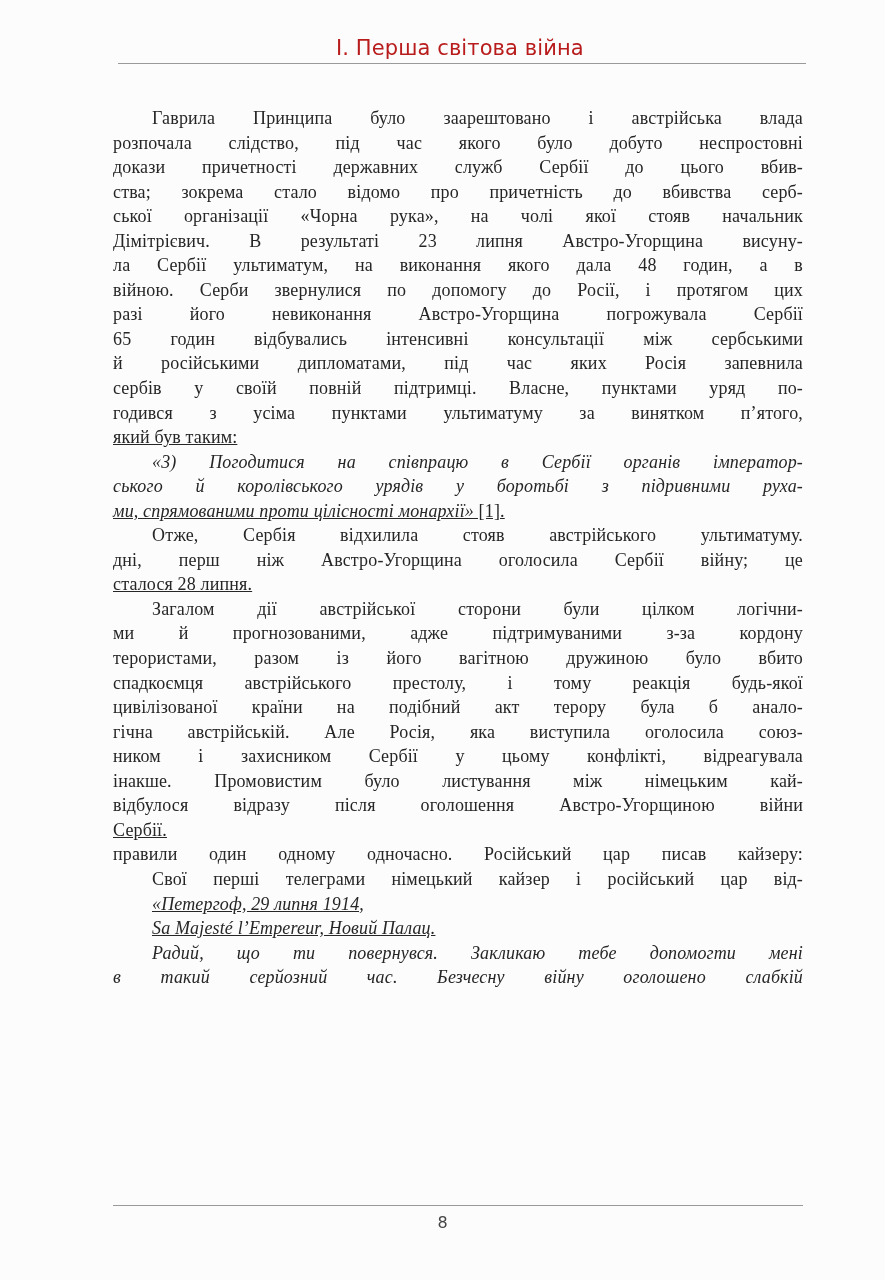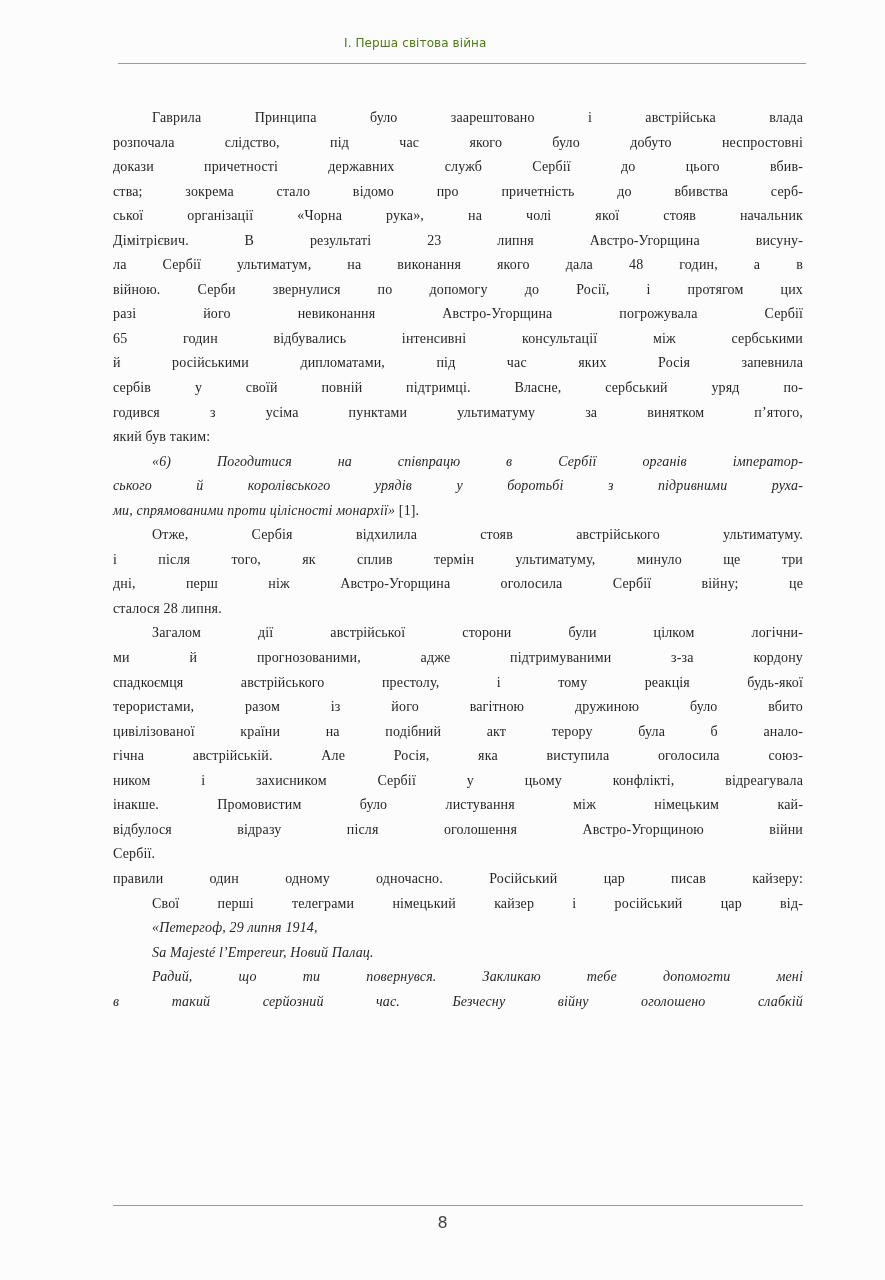--- a/index.html
+++ b/index.html
@@ -1,37 +1,37 @@
 <!DOCTYPE html>
 <html><head>
 <meta charset="utf-8">
 <style>
   html, body { margin: 0; padding: 0; }
   body {
     width: 885px; height: 1280px; background: #fcfcfc; position: relative; overflow: hidden;
     font-family: "DejaVu Serif", "Liberation Serif", serif; color: #262626;
   }
   .running-head {
-    position: absolute; left: 344px; top: 36px;
-    font-family: "DejaVu Sans", "Liberation Sans", sans-serif; font-size: 12px; color: #4d7c0f;
+    position: absolute; left: 336px; top: 36px;
+    font-family: "DejaVu Sans", "Liberation Sans", sans-serif; font-size: 21px; color: #b91c1c;
     letter-spacing: 0.1px;
   }
   .head-rule { position: absolute; left: 118px; width: 688px; top: 63px; height: 1px; background: #9a9a9a; }
   .foot-rule { position: absolute; left: 113px; width: 690px; top: 1205px; height: 1px; background: #9a9a9a; }
   .page-number {
     position: absolute; left: 0; width: 885px; text-align: center; top: 1213px;
     font-family: "DejaVu Sans", "Liberation Sans", sans-serif; font-size: 16px; color: #444;
   }
   .text-block { position: absolute; left: 113px; top: 106px; width: 690px; }
   .line {
-    height: 24.55px; line-height: 24.55px; font-size: 14px; white-space: nowrap;
+    height: 24.55px; line-height: 24.55px; font-size: 18px; white-space: nowrap;
     text-align: justify; text-align-last: justify; overflow: visible;
     font-family: "Liberation Serif", "DejaVu Serif", serif; letter-spacing: 0.15px;
   }
-  .line.last { text-align-last: left; }
+  .line.last { text-align-last: left; text-decoration: underline; }
   .line.indent { padding-left: 39px; }
   .line.italic { font-style: italic; }
   .ref { font-style: normal; }
 </style>
 </head>
 <body>
 
 <div class="running-head">I. Перша світова війна</div>
 <div class="head-rule"></div>
 
@@ -40,34 +40,33 @@
     <div class="line"><span>розпочала слідство, під час якого було добуто неспростовні</span></div>
     <div class="line"><span>докази причетності державних служб Сербії до цього вбив-</span></div>
     <div class="line"><span>ства; зокрема стало відомо про причетність до вбивства серб-</span></div>
     <div class="line"><span>ської організації «Чорна рука», на чолі якої стояв начальник</span></div>
     <div class="line"><span>Дімітрієвич. В результаті 23 липня Австро-Угорщина висуну-</span></div>
     <div class="line"><span>ла Сербії ультиматум, на виконання якого дала 48 годин, а в</span></div>
     <div class="line"><span>війною. Серби звернулися по допомогу до Росії, і протягом цих</span></div>
     <div class="line"><span>разі його невиконання Австро-Угорщина погрожувала Сербії</span></div>
     <div class="line"><span>65 годин відбувались інтенсивні консультації між сербськими</span></div>
     <div class="line"><span>й російськими дипломатами, під час яких Росія запевнила</span></div>
-    <div class="line"><span>сербів у своїй повній підтримці. Власне, сербський уряд по-</span></div>
+    <div class="line"><span>сербів у своїй повній підтримці. Власне, пунктами уряд по-</span></div>
     <div class="line"><span>годився з усіма пунктами ультиматуму за винятком п’ятого,</span></div>
     <div class="line last"><span>який був таким:</span></div>
-    <div class="line indent italic"><span>«6) Погодитися на співпрацю в Сербії органів імператор-</span></div>
+    <div class="line indent italic"><span>«3) Погодитися на співпрацю в Сербії органів імператор-</span></div>
     <div class="line italic"><span>ського й королівського урядів у боротьбі з підривними руха-</span></div>
     <div class="line italic last"><span>ми, спрямованими проти цілісності монархії»</span><span class="ref"> [1].</span></div>
     <div class="line indent"><span>Отже, Сербія відхилила стояв австрійського ультиматуму.</span></div>
-    <div class="line"><span>і після того, як сплив термін ультиматуму, минуло ще  три</span></div>
     <div class="line"><span>дні, перш ніж Австро-Угорщина оголосила Сербії війну; це</span></div>
     <div class="line last"><span>сталося 28 липня.</span></div>
     <div class="line indent"><span>Загалом дії австрійської сторони були цілком логічни-</span></div>
     <div class="line"><span>ми й прогнозованими, адже підтримуваними з-за кордону</span></div>
+    <div class="line"><span>терористами, разом із його вагітною дружиною було вбито</span></div>
     <div class="line"><span>спадкоємця австрійського престолу, і тому реакція будь-якої</span></div>
-    <div class="line"><span>терористами, разом із його вагітною дружиною було вбито</span></div>
     <div class="line"><span>цивілізованої країни на подібний акт терору була б анало-</span></div>
     <div class="line"><span>гічна австрійській. Але Росія, яка виступила оголосила союз-</span></div>
     <div class="line"><span>ником і захисником Сербії у цьому конфлікті, відреагувала</span></div>
     <div class="line"><span>інакше. Промовистим було листування між німецьким кай-</span></div>
     <div class="line"><span>відбулося відразу після оголошення Австро-Угорщиною війни</span></div>
     <div class="line last"><span>Сербії.</span></div>
     <div class="line"><span>правили один одному одночасно. Російський цар писав кайзеру:</span></div>
     <div class="line indent"><span>Свої перші телеграми німецький кайзер і російський цар від-</span></div>
     <div class="line indent italic last"><span>«Петергоф, 29 липня 1914,</span></div>
     <div class="line indent italic last"><span>Sa Majesté l’Empereur, Новий Палац.</span></div>

